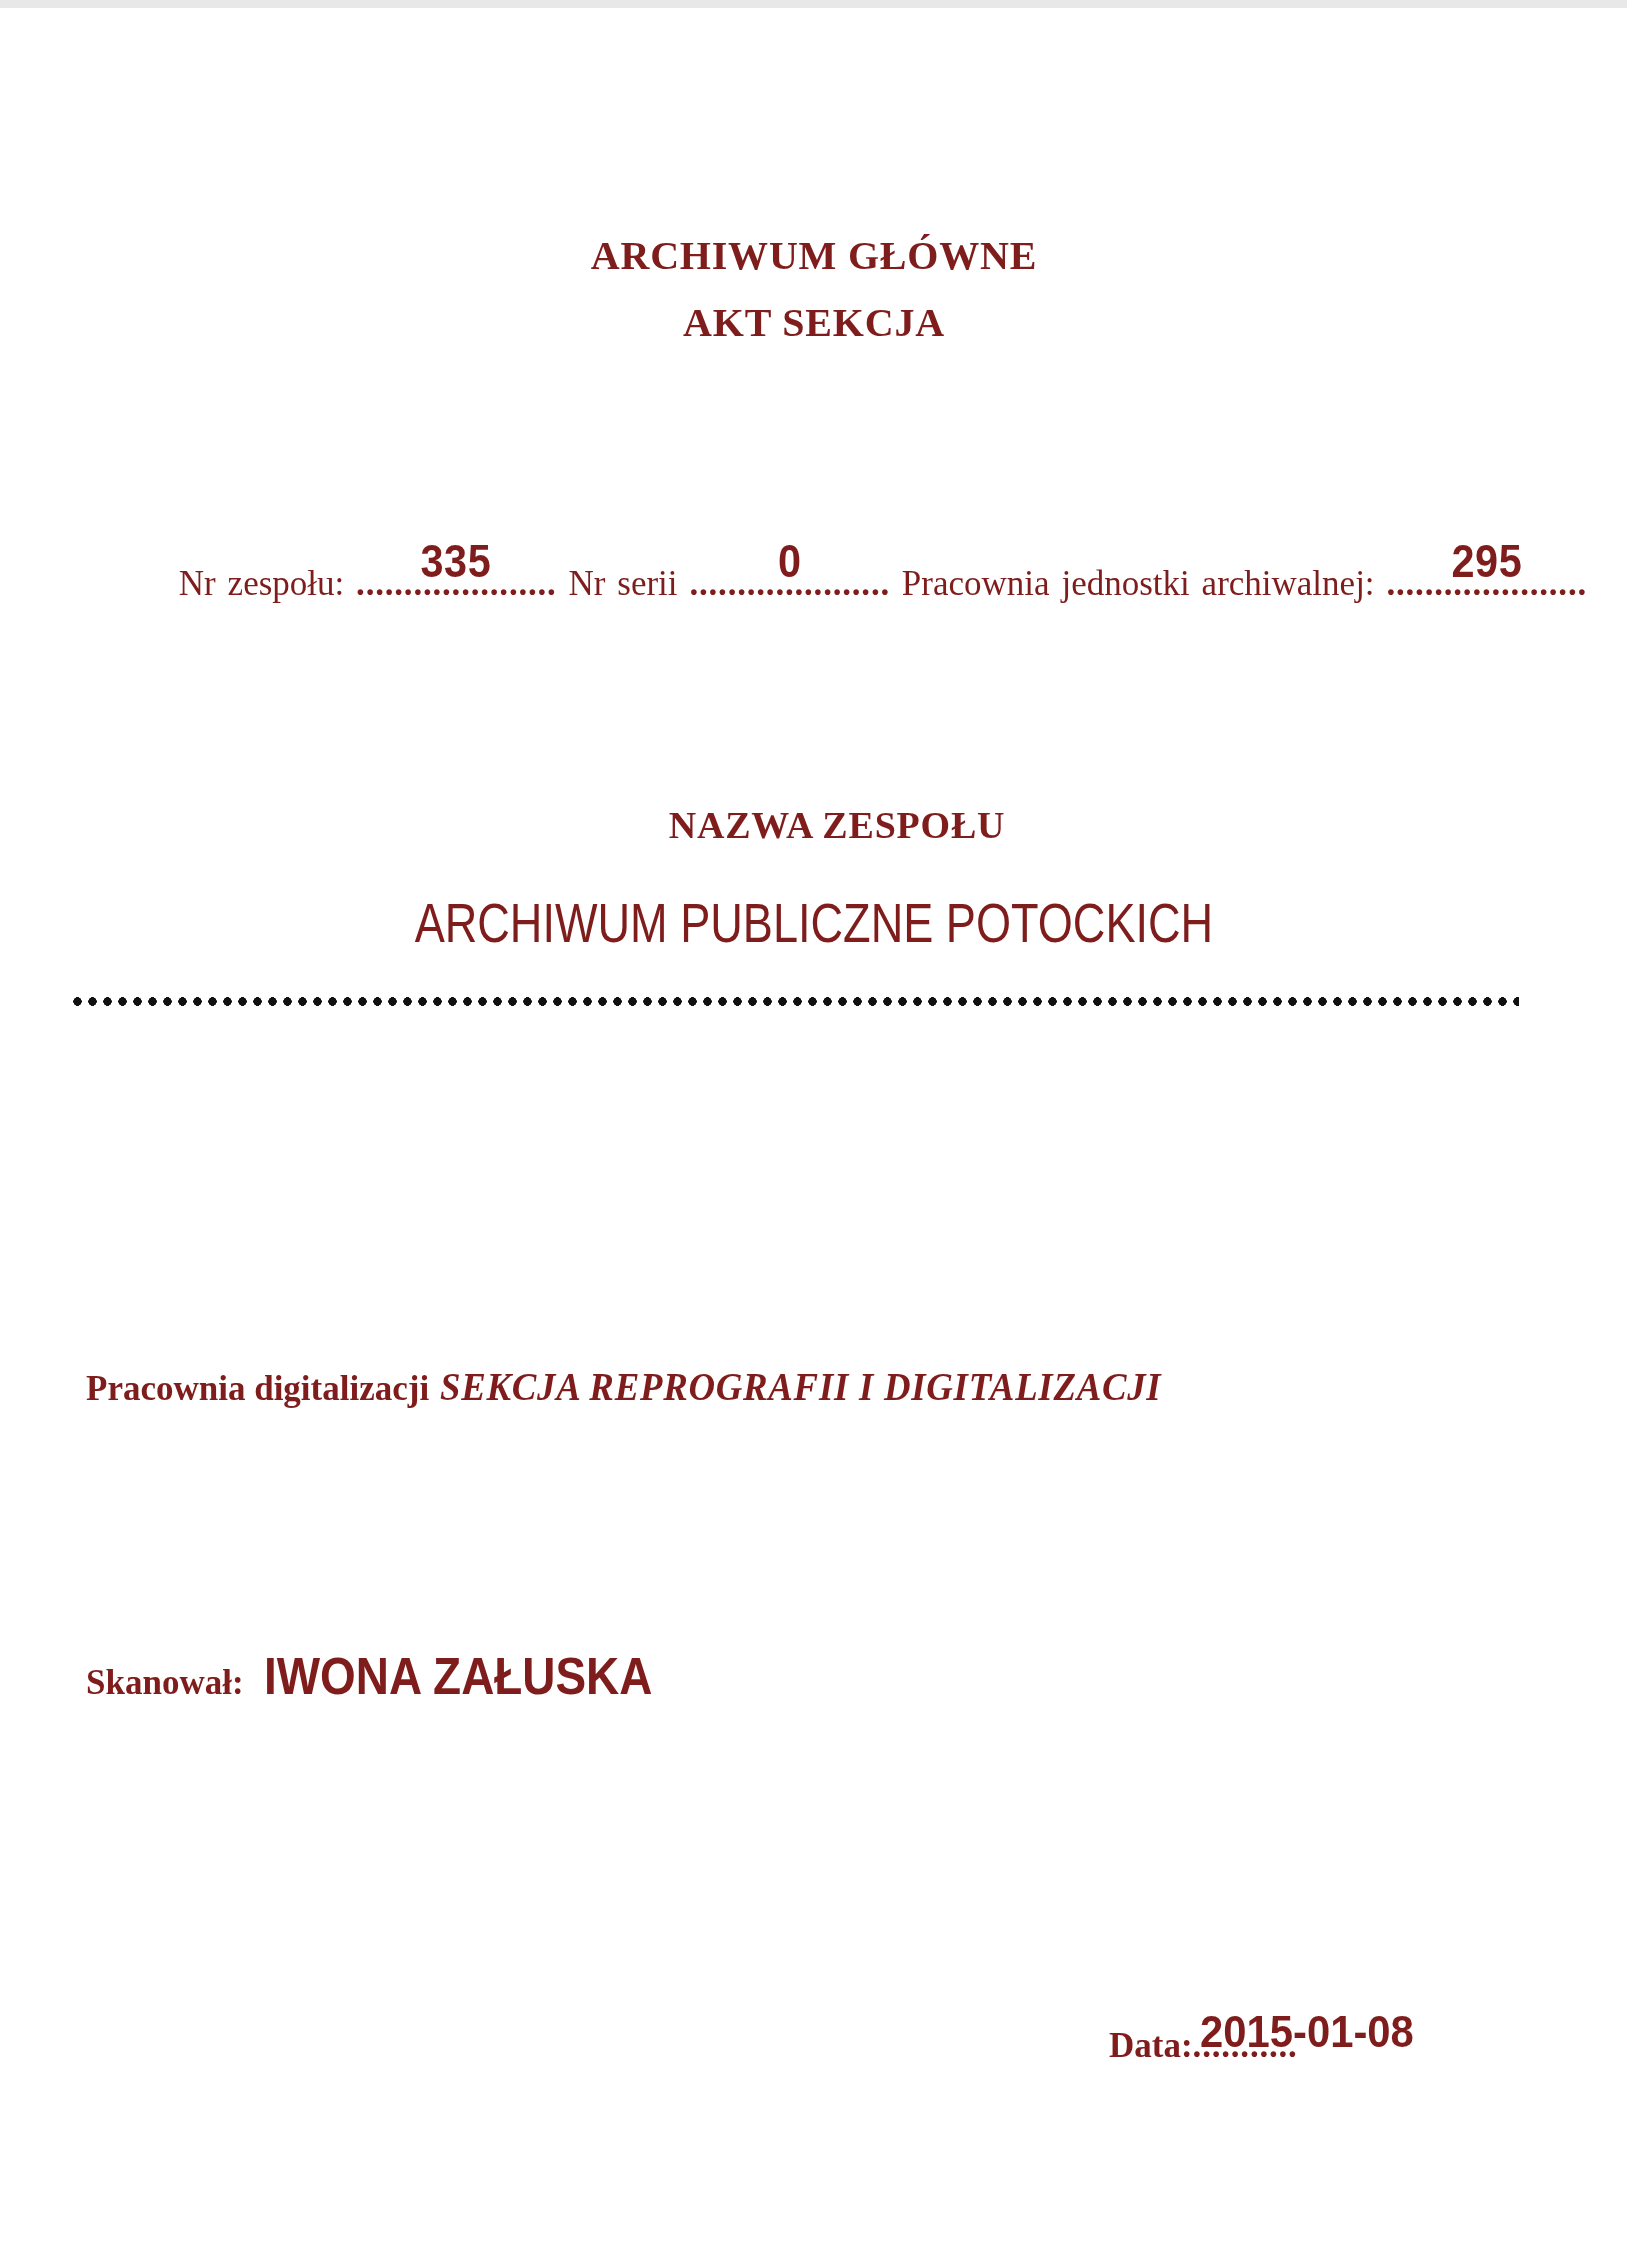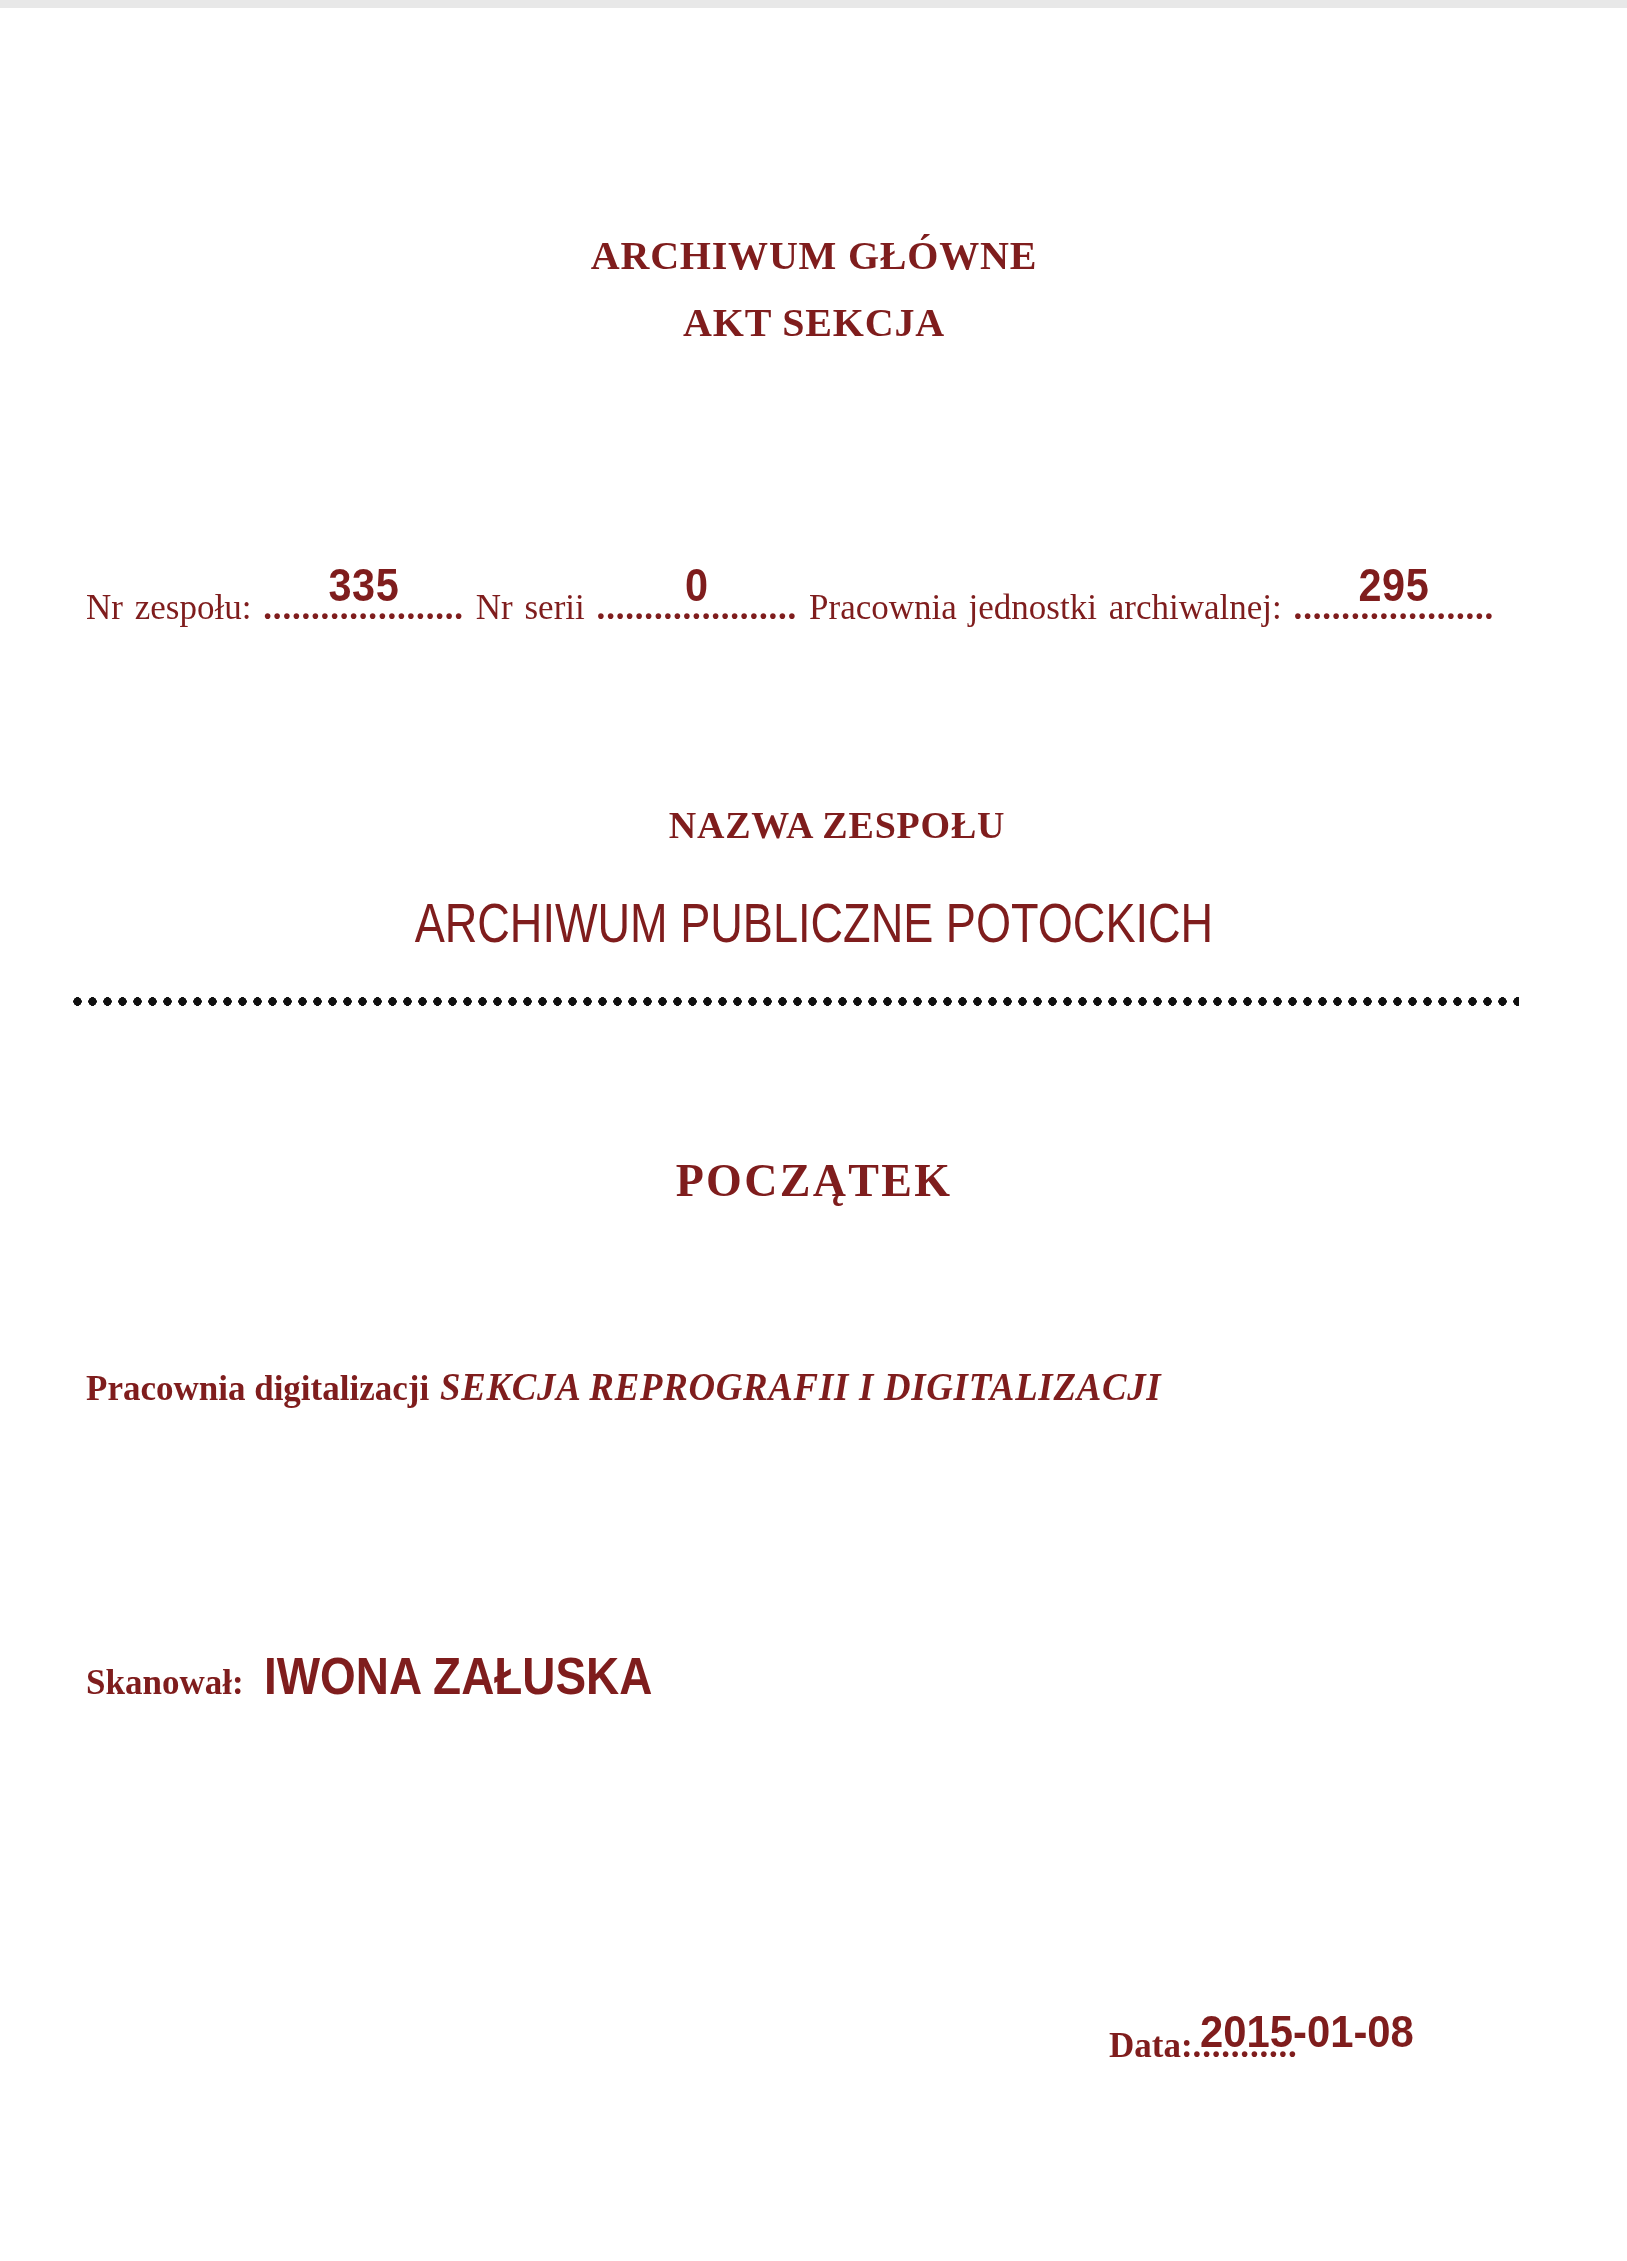--- a/index.html
+++ b/index.html
@@ -12,22 +12,22 @@
     font-family:"Liberation Serif",serif;
     overflow:hidden;
   }
   .abs{position:absolute;}
   .centered{left:0;width:100%;text-align:center;white-space:nowrap;}
 
   .hdr{font-weight:bold;font-size:40px;letter-spacing:0.8px;}
   .subhdr{font-weight:bold;font-size:38px;letter-spacing:0.8px;padding-left:23px;}
 
   .fields{
-    left:86px;top:580px;width:1501px;
-    font-size:35px;white-space:nowrap;word-spacing:3.1px;
+    left:86px;top:556px;width:1501px;
+    font-size:35px;white-space:nowrap;word-spacing:3.1px;text-align:right;
   }
   .fill{position:relative;display:inline-block;font-weight:bold;}
   .fill .num{
     position:absolute;left:50%;bottom:20px;
     transform:translateX(-50%) scaleX(0.9);
     font-family:"Liberation Sans",sans-serif;
     font-size:46px;line-height:1;letter-spacing:0.8px;
   }
   .dots{letter-spacing:0.8px;}
 
@@ -81,21 +81,20 @@
     <span>Pracownia jednostki archiwalnej:</span>
     <span class="fill"><span class="num">295</span><span class="dots">.....................</span></span>
   </div>
 
   <div class="abs centered subhdr" style="top:795px">NAZWA ZESPOŁU</div>
 
   <div class="abs centered bigname" style="top:885px"><span class="squeeze">ARCHIWUM PUBLICZNE POTOCKICH</span></div>
 
   <div class="abs divider"></div>
 
-  <div class="abs centered poczatek" style="top:1146px">POCZĄTEK</div>
 
   <div class="abs row" style="left:86px;top:1355px">
     <span class="lab">Pracownia digitalizacji</span>
     <span class="italval">SEKCJA REPROGRAFII I DIGITALIZACJI</span>
   </div>
 
   <div class="abs row" style="left:86px;top:1639px">
     <span class="lab">Skanował:</span>
     <span class="sansval">IWONA ZAŁUSKA</span>
   </div>

